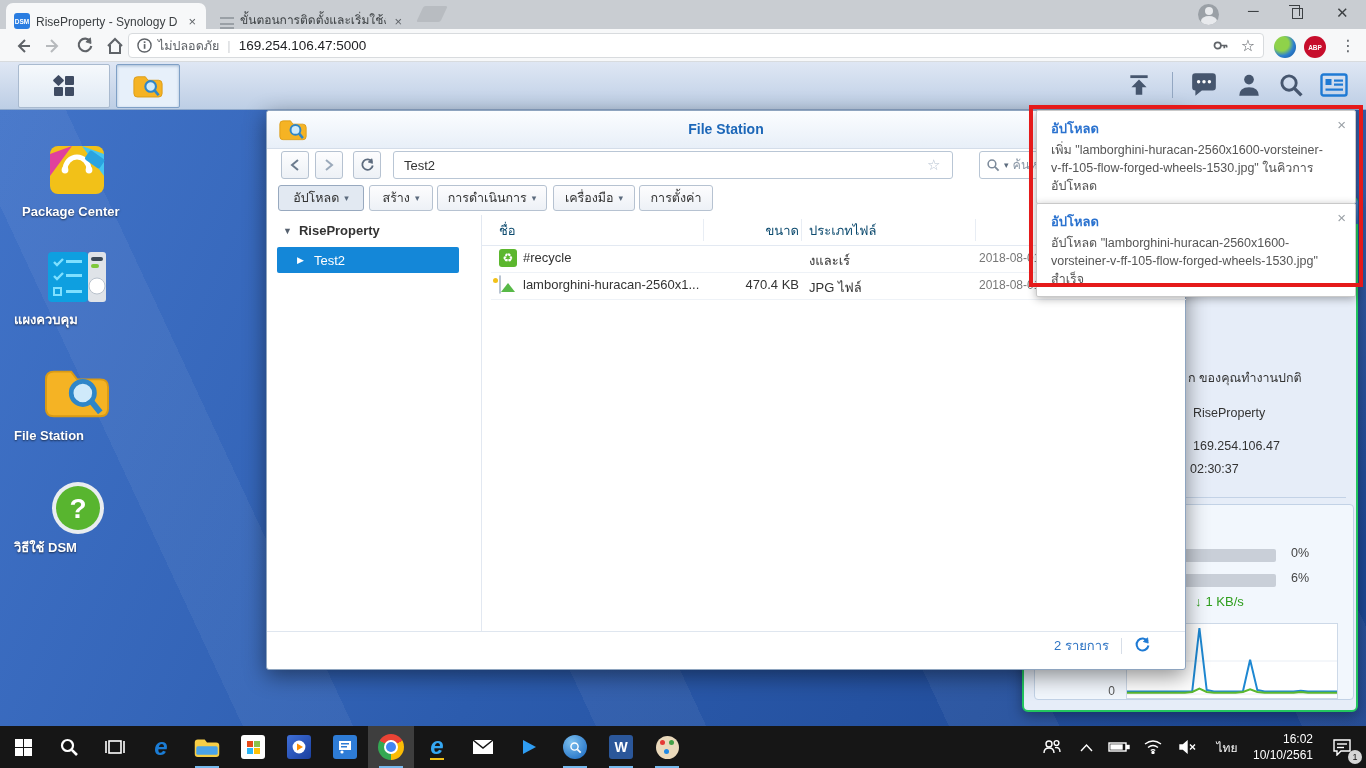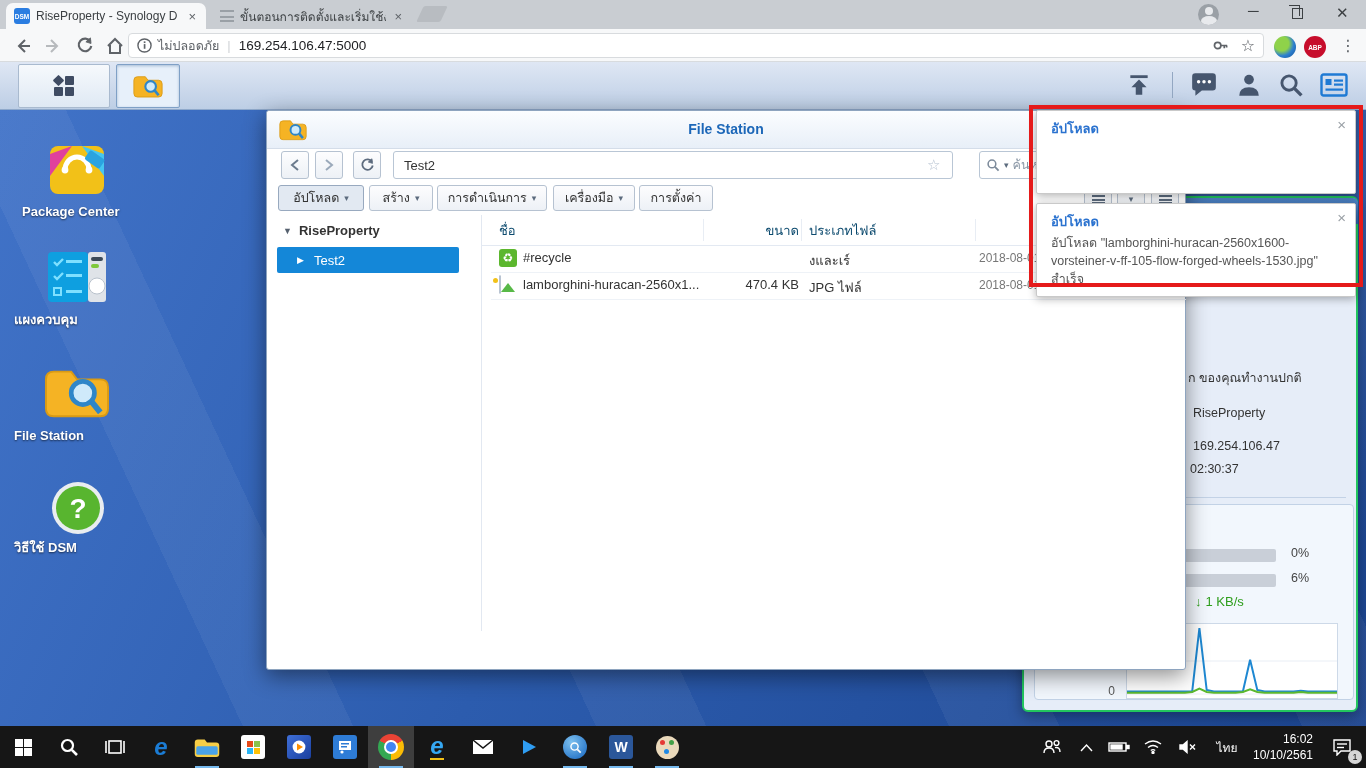--- a/index.html
+++ b/index.html
@@ -3,21 +3,21 @@
 <meta charset="utf-8">
 <style>
   html,body{margin:0;padding:0;background:#000;}
   *{box-sizing:border-box;font-family:"Liberation Sans","DejaVu Sans",sans-serif;}
   #screen{position:relative;width:1366px;height:768px;overflow:hidden;background:#2a58a8;}
   .ab{position:absolute;}
   .txt{white-space:nowrap;}
 
   
   #tabstrip{left:0;top:0;width:1366px;height:29px;background:#c9cdd2;}
-  .tab{top:3px;height:26px;border-radius:7px 7px 0 0;display:flex;align-items:center;padding:0 8px;overflow:hidden;}
+  .tab{top:3px;height:26px;border-radius:7px 7px 0 0;display:flex;align-items:flex-end;padding:0 8px;overflow:hidden;}
   .tab.active{background:#f7f8f9;}
   .tab-title{font-size:12px;color:#3c4043;overflow:hidden;white-space:nowrap;flex:1;margin:0 6px;}
   .tab-x{color:#5f6368;font-size:13px;padding:0 2px;}
   .dsm-fav{width:16px;height:16px;border-radius:3px;background:#2a7de1;color:#fff;font-size:6.5px;font-weight:bold;display:flex;align-items:center;justify-content:center;flex:none;}
   .list-fav{width:14px;height:12px;border-top:2px solid #9aa0a6;border-bottom:2px solid #9aa0a6;position:relative;flex:none;}
   .list-fav:before{content:"";position:absolute;left:0;top:4px;width:100%;height:2px;background:#9aa0a6;}
   #newtab{left:420px;top:6px;width:24px;height:16px;background:#b8bcc1;transform:skewX(-25deg);border-radius:2px;}
   .winctl{color:#3c4043;font-size:15px;top:4px;}
   #toolbar{left:0;top:29px;width:1366px;height:33px;background:#f7f8f9;border-bottom:1px solid #d8dbde;}
   #omnibox{left:128px;top:33px;width:1136px;height:25px;background:#fff;border:1px solid #d8dbde;border-radius:4px;display:flex;align-items:center;}
@@ -398,24 +398,32 @@
 
     <div class="ab" style="left:224px;top:161px;width:695px;height:27px;">
       <span class="iic ab" style="left:8px;top:4px;"></span>
       <span class="cell ab txt" style="left:32px;top:5px;">lamborghini-huracan-2560x1...</span>
       <span class="cell ab txt" style="left:210px;top:5px;width:98px;text-align:right;">470.4 KB</span>
       <span class="cell ab txt" style="left:318px;top:5px;">JPG ไฟล์</span>
       <span class="datecell ab txt" style="left:488px;top:6px;">2018-08-01 14:03:18</span>
     </div>
     <div class="ab rowline" style="top:188px;"></div>
 
+    <div class="ab" id="fsstatus">
+      <span id="fscount">2 รายการ</span>
+      <span class="statdiv"></span>
+      <svg width="17" height="17" viewBox="0 0 20 20" fill="#1e7ad4" stroke="#1e7ad4">
+          <use href="#sym-refresh"></use>
+        </svg>
+    </div>
   </div>
 
   <div class="ab toast" style="top:110px;min-height:84px;">
     <div class="toast-title">อัปโหลด</div>
+    <div class="toast-msg">เพิ่ม "lamborghini-huracan-2560x1600-vorsteiner-v-ff-105-flow-forged-wheels-1530.jpg" ในคิวการอัปโหลด</div>
     <span class="toast-x">×</span>
   </div>
   <div class="ab toast" style="top:203px;min-height:78px;">
     <div class="toast-title">อัปโหลด</div>
     <div class="toast-msg">อัปโหลด "lamborghini-huracan-2560x1600-vorsteiner-v-ff-105-flow-forged-wheels-1530.jpg" สำเร็จ</div>
     <span class="toast-x">×</span>
   </div>
   <div class="ab" id="redbox"></div>
 
   <div class="ab" id="wtb">

